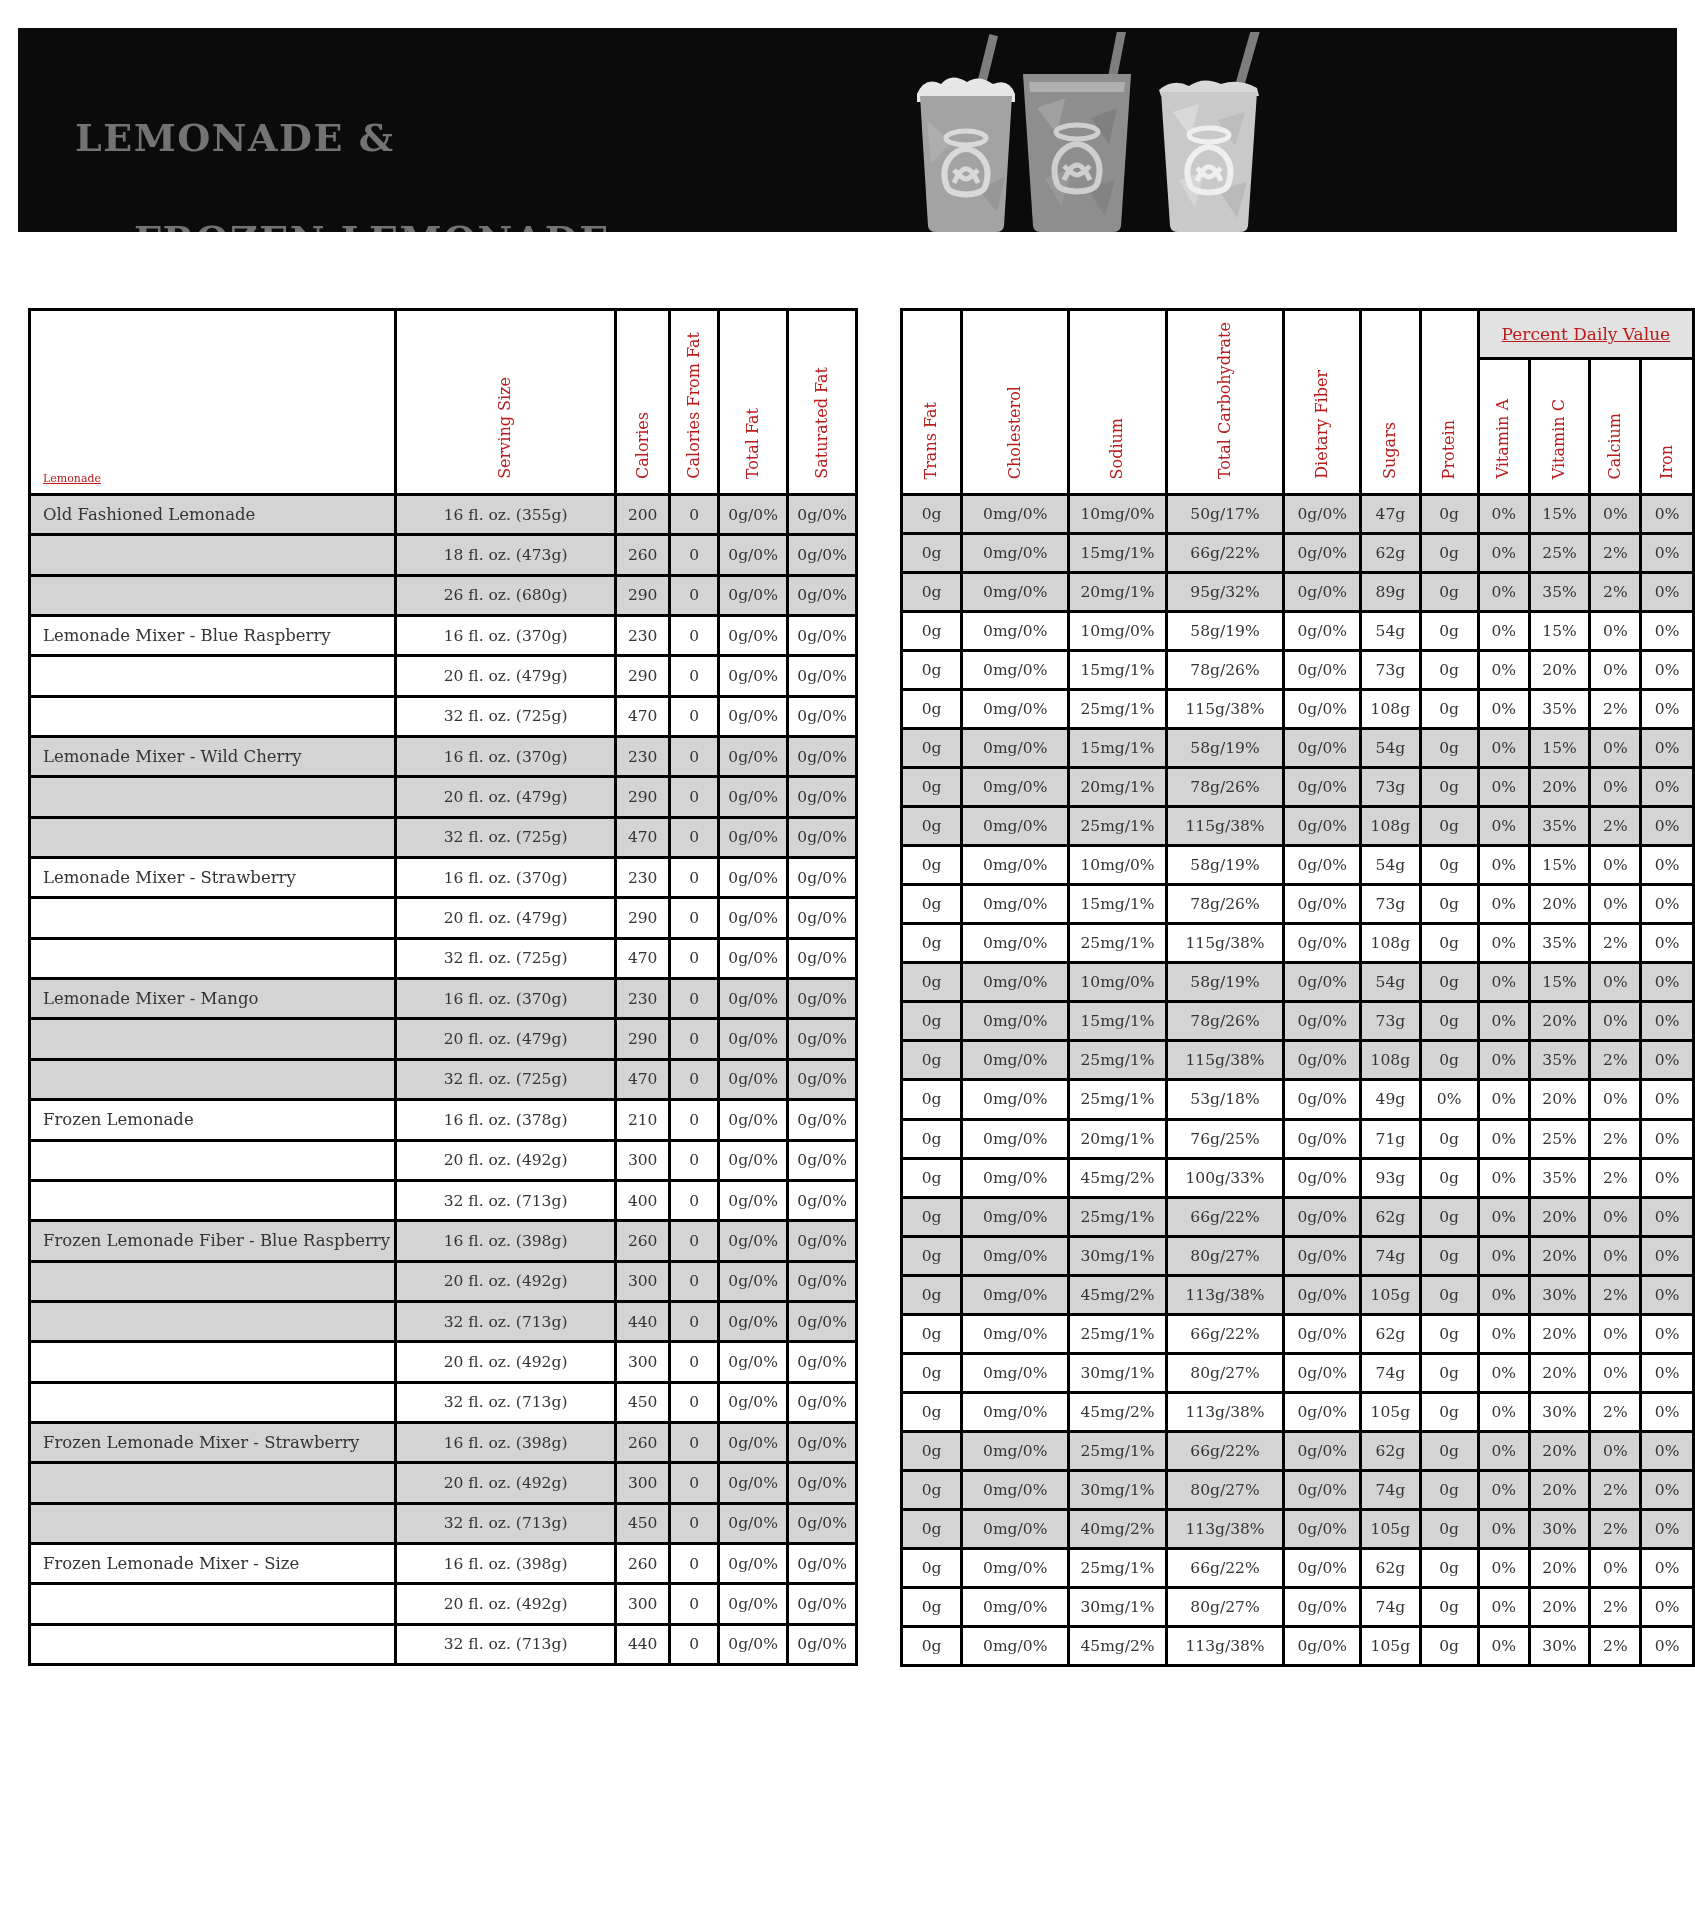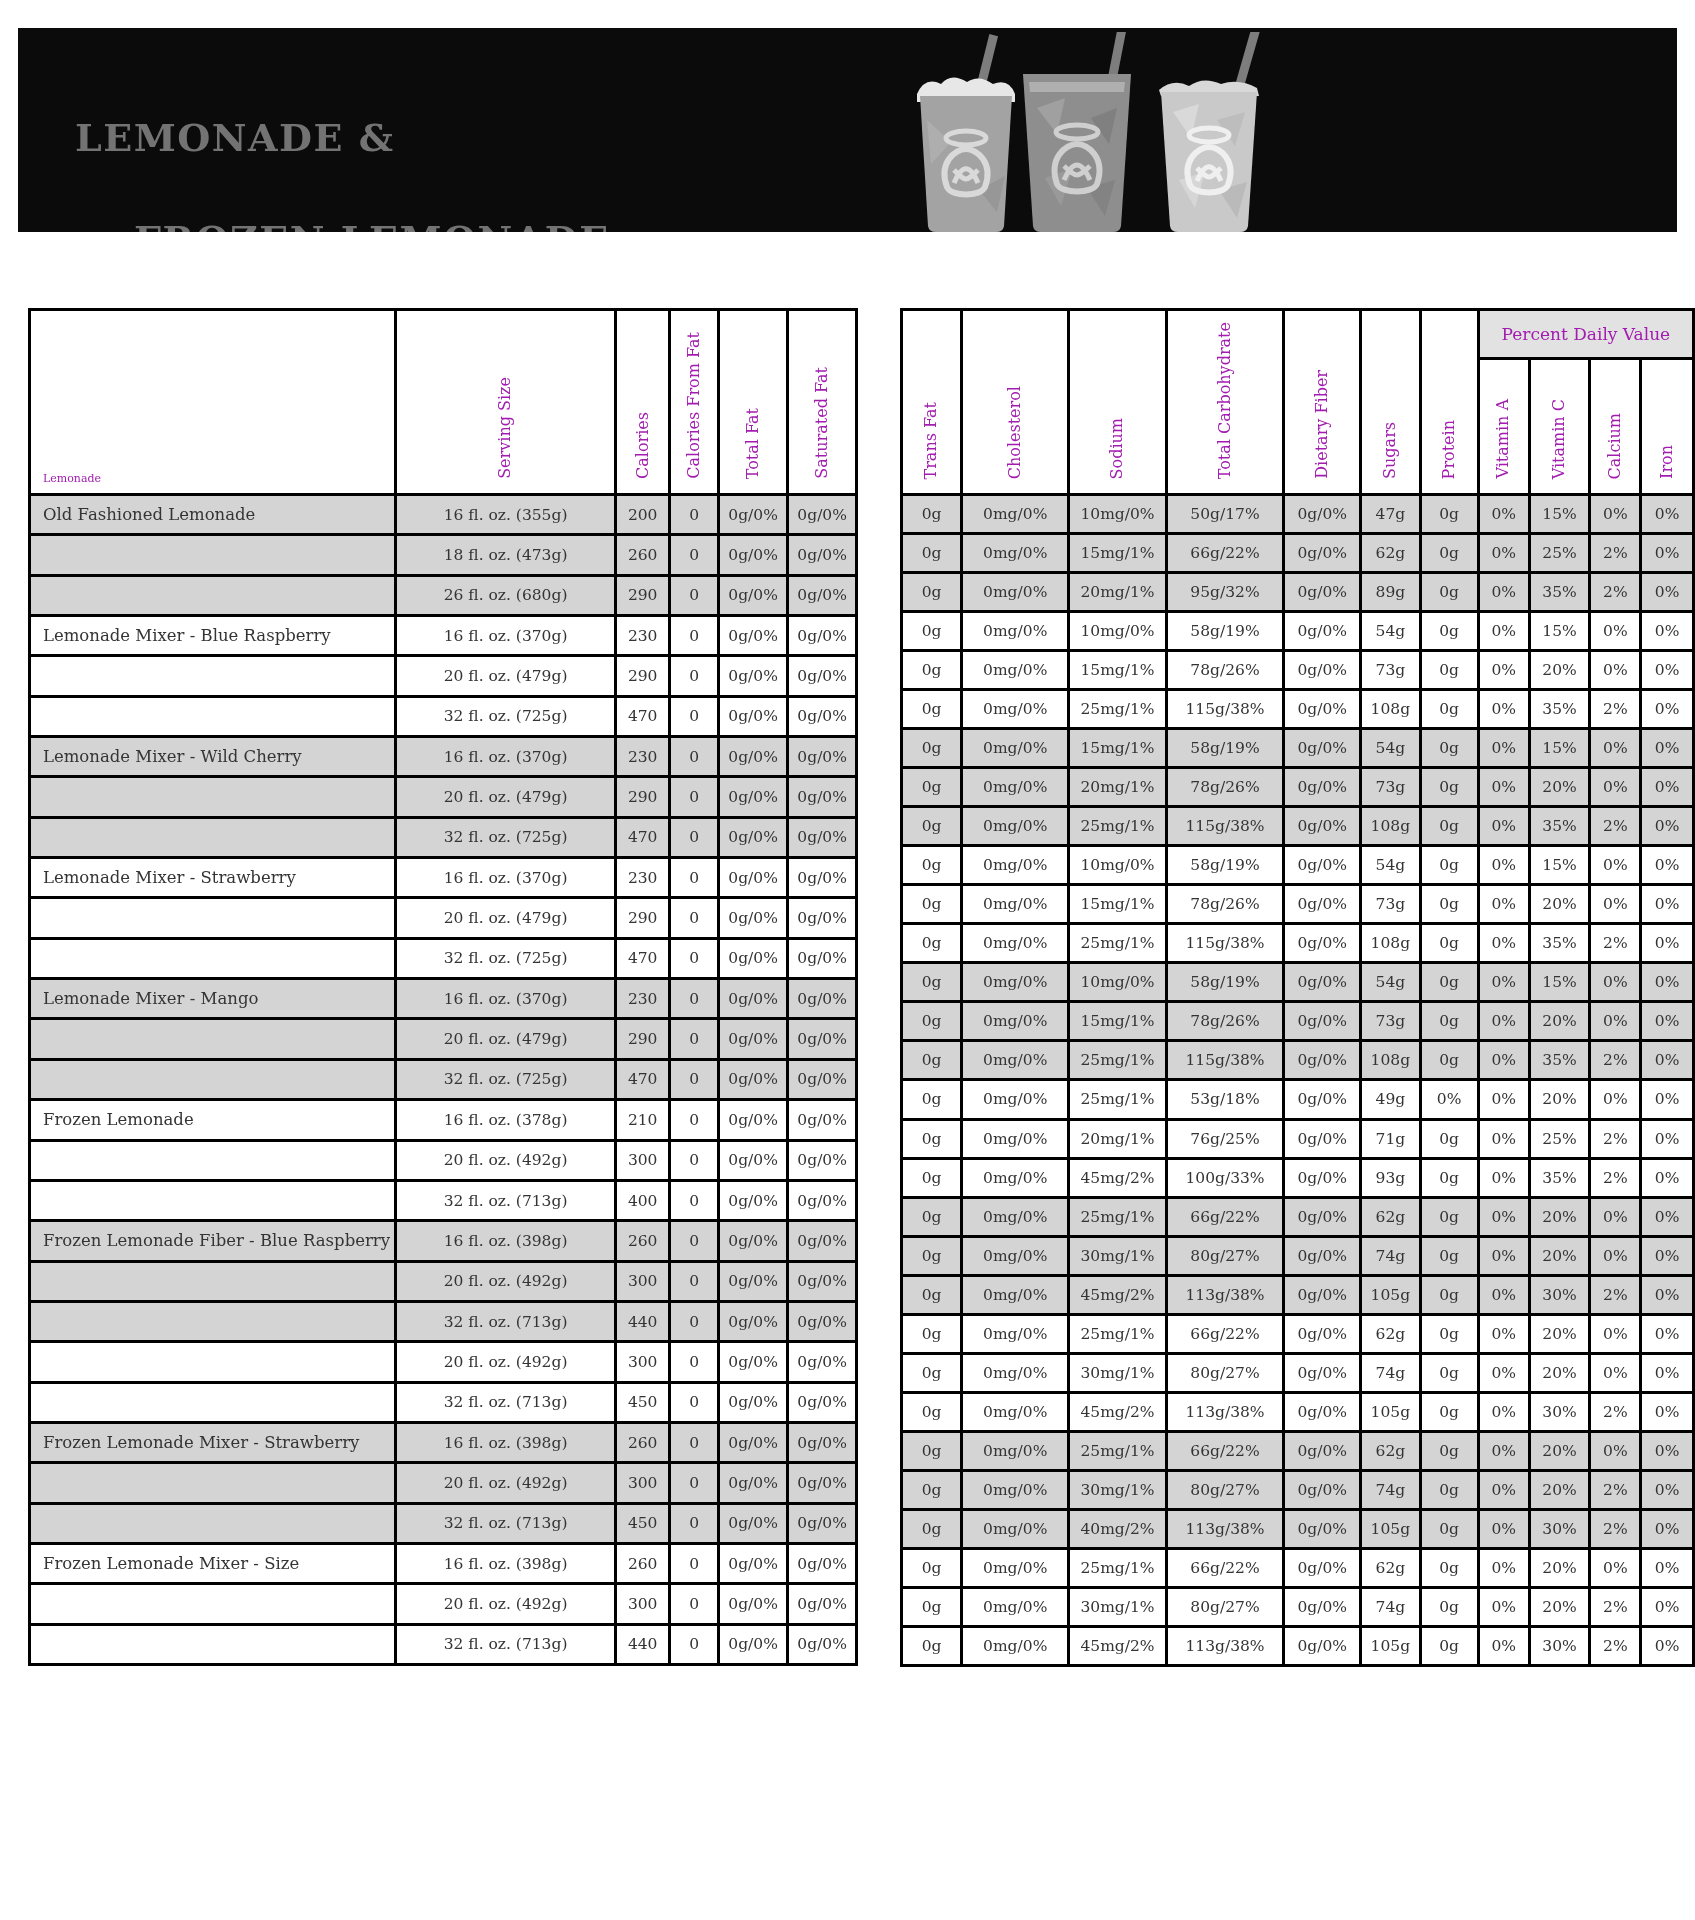--- a/index.html
+++ b/index.html
@@ -17,22 +17,22 @@
     position:absolute;left:57px;top:84px;color:#737373;
     font-size:38px;font-weight:bold;line-height:51px;letter-spacing:1.5px;
     white-space:pre;
   }
   .cups{position:absolute;left:885px;bottom:0;}
   
   .tables{position:absolute;top:308px;left:28px;display:flex;gap:42px;}
   table.tbl{border-collapse:collapse;table-layout:fixed;}
   .tbl th,.tbl td{border:3px solid #000;overflow:hidden;}
   .tbl th{
-    background:#ffffff;font-weight:normal;color:#a21caf;
-    vertical-align:bottom;text-align:center;padding:0 0 10px 0;
+    background:#ffffff;font-weight:normal;color:#b91c1c;
+    vertical-align:bottom;text-align:center;padding:0 0 10px 0;text-decoration:underline;
   }
   .tbl th.name-h{text-align:left;padding:0 0 8px 12px;font-size:11px;}
   .v{
     writing-mode:vertical-rl;transform:rotate(180deg);
     font-size:16px;line-height:1.15;display:inline-block;
   }
   th.pdv{
     vertical-align:middle;text-align:center;background:#e2e2e2;
     height:46px;padding:0;font-size:17px;
   }

